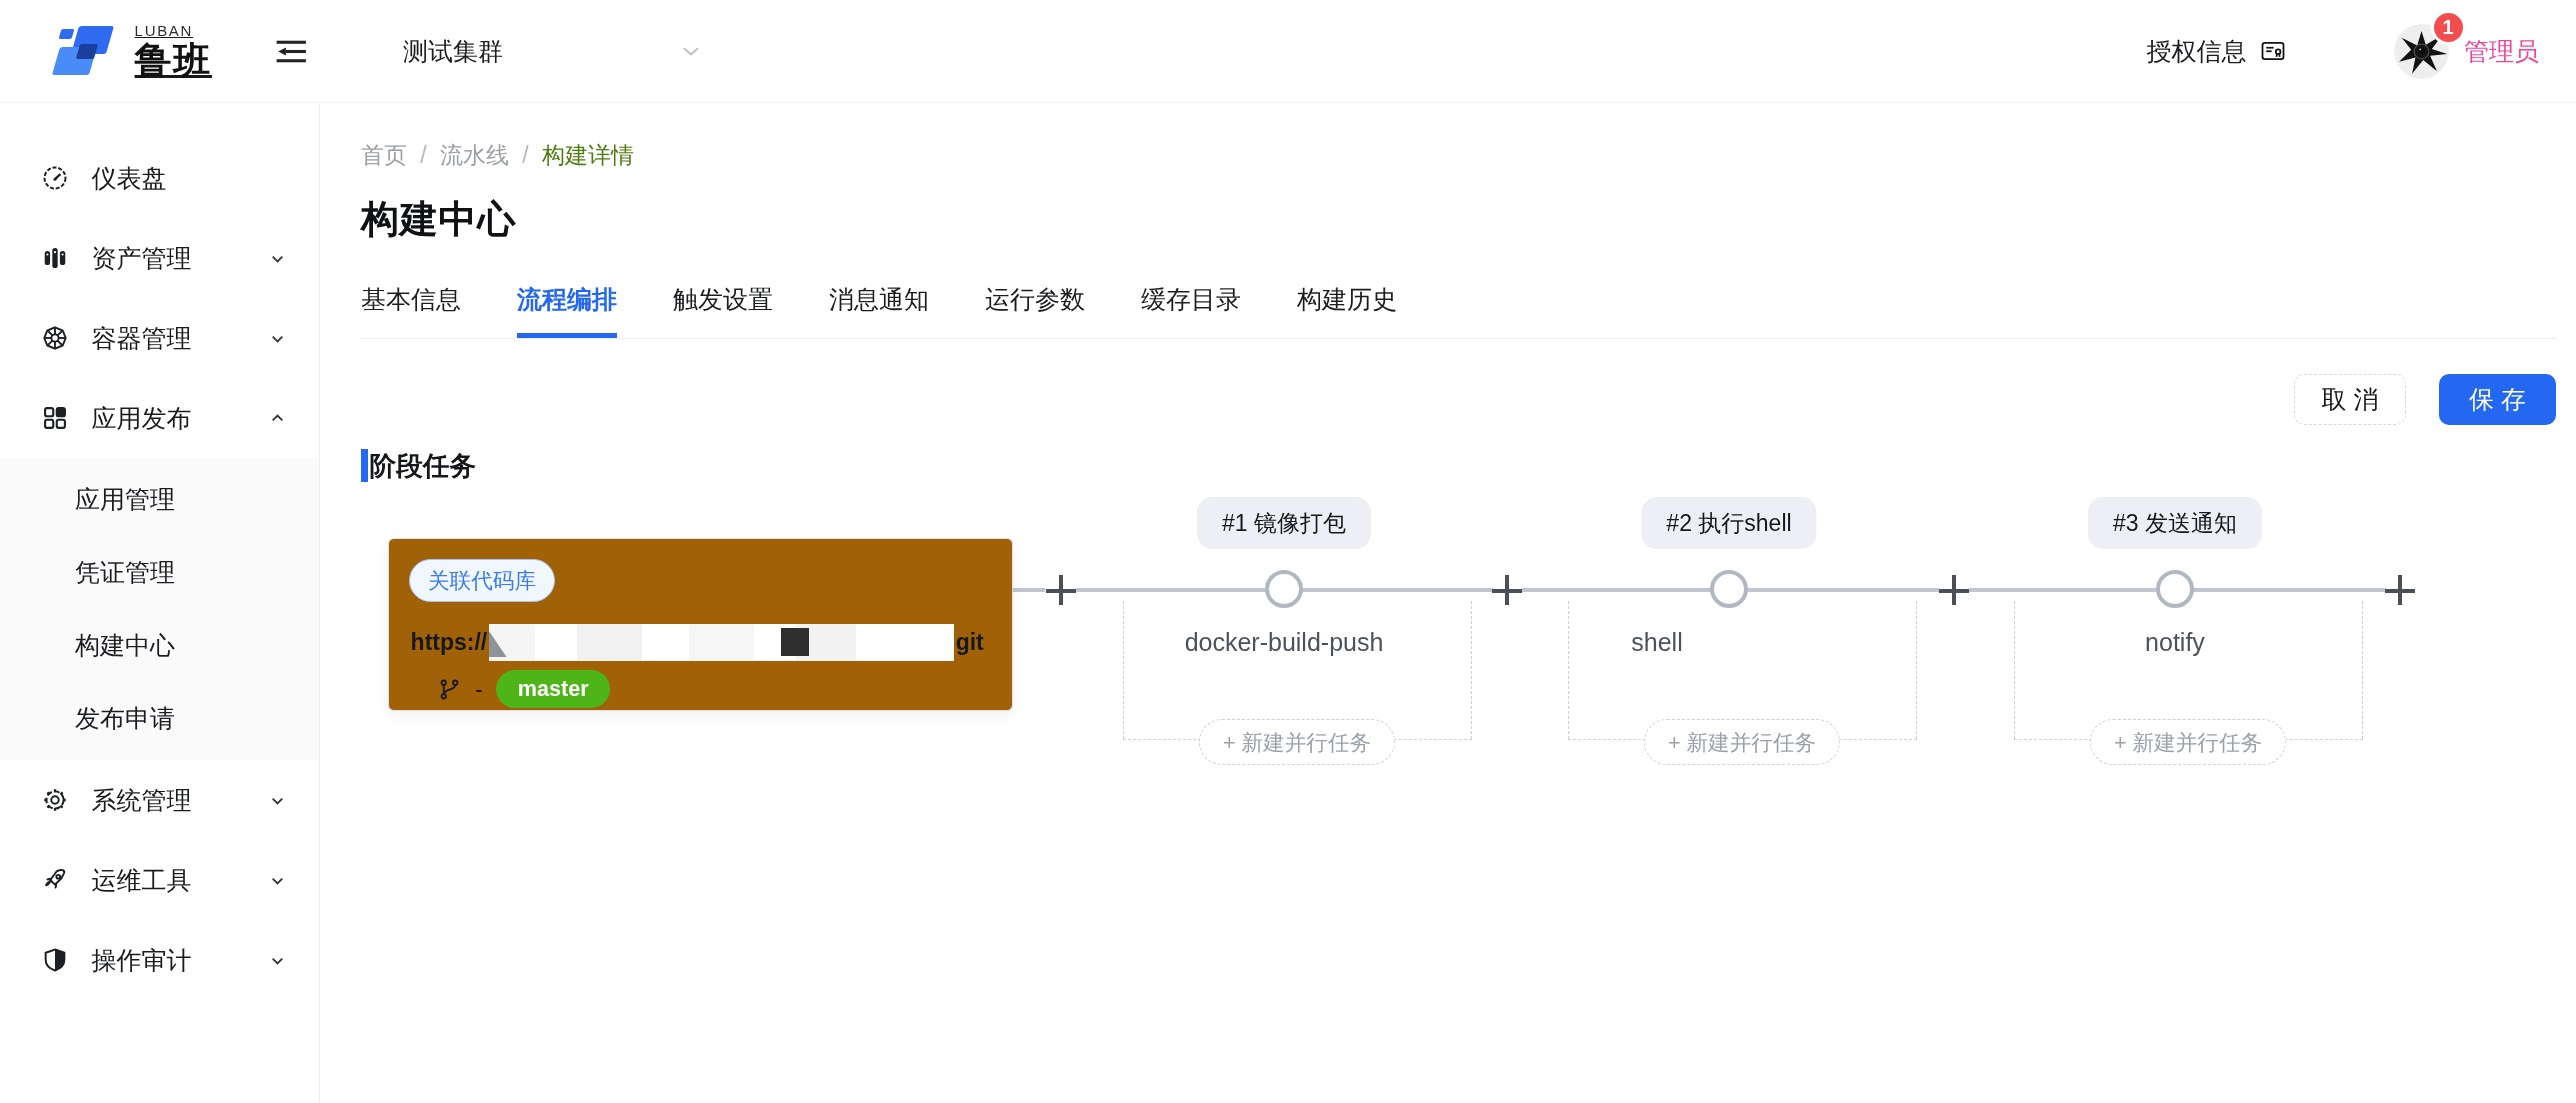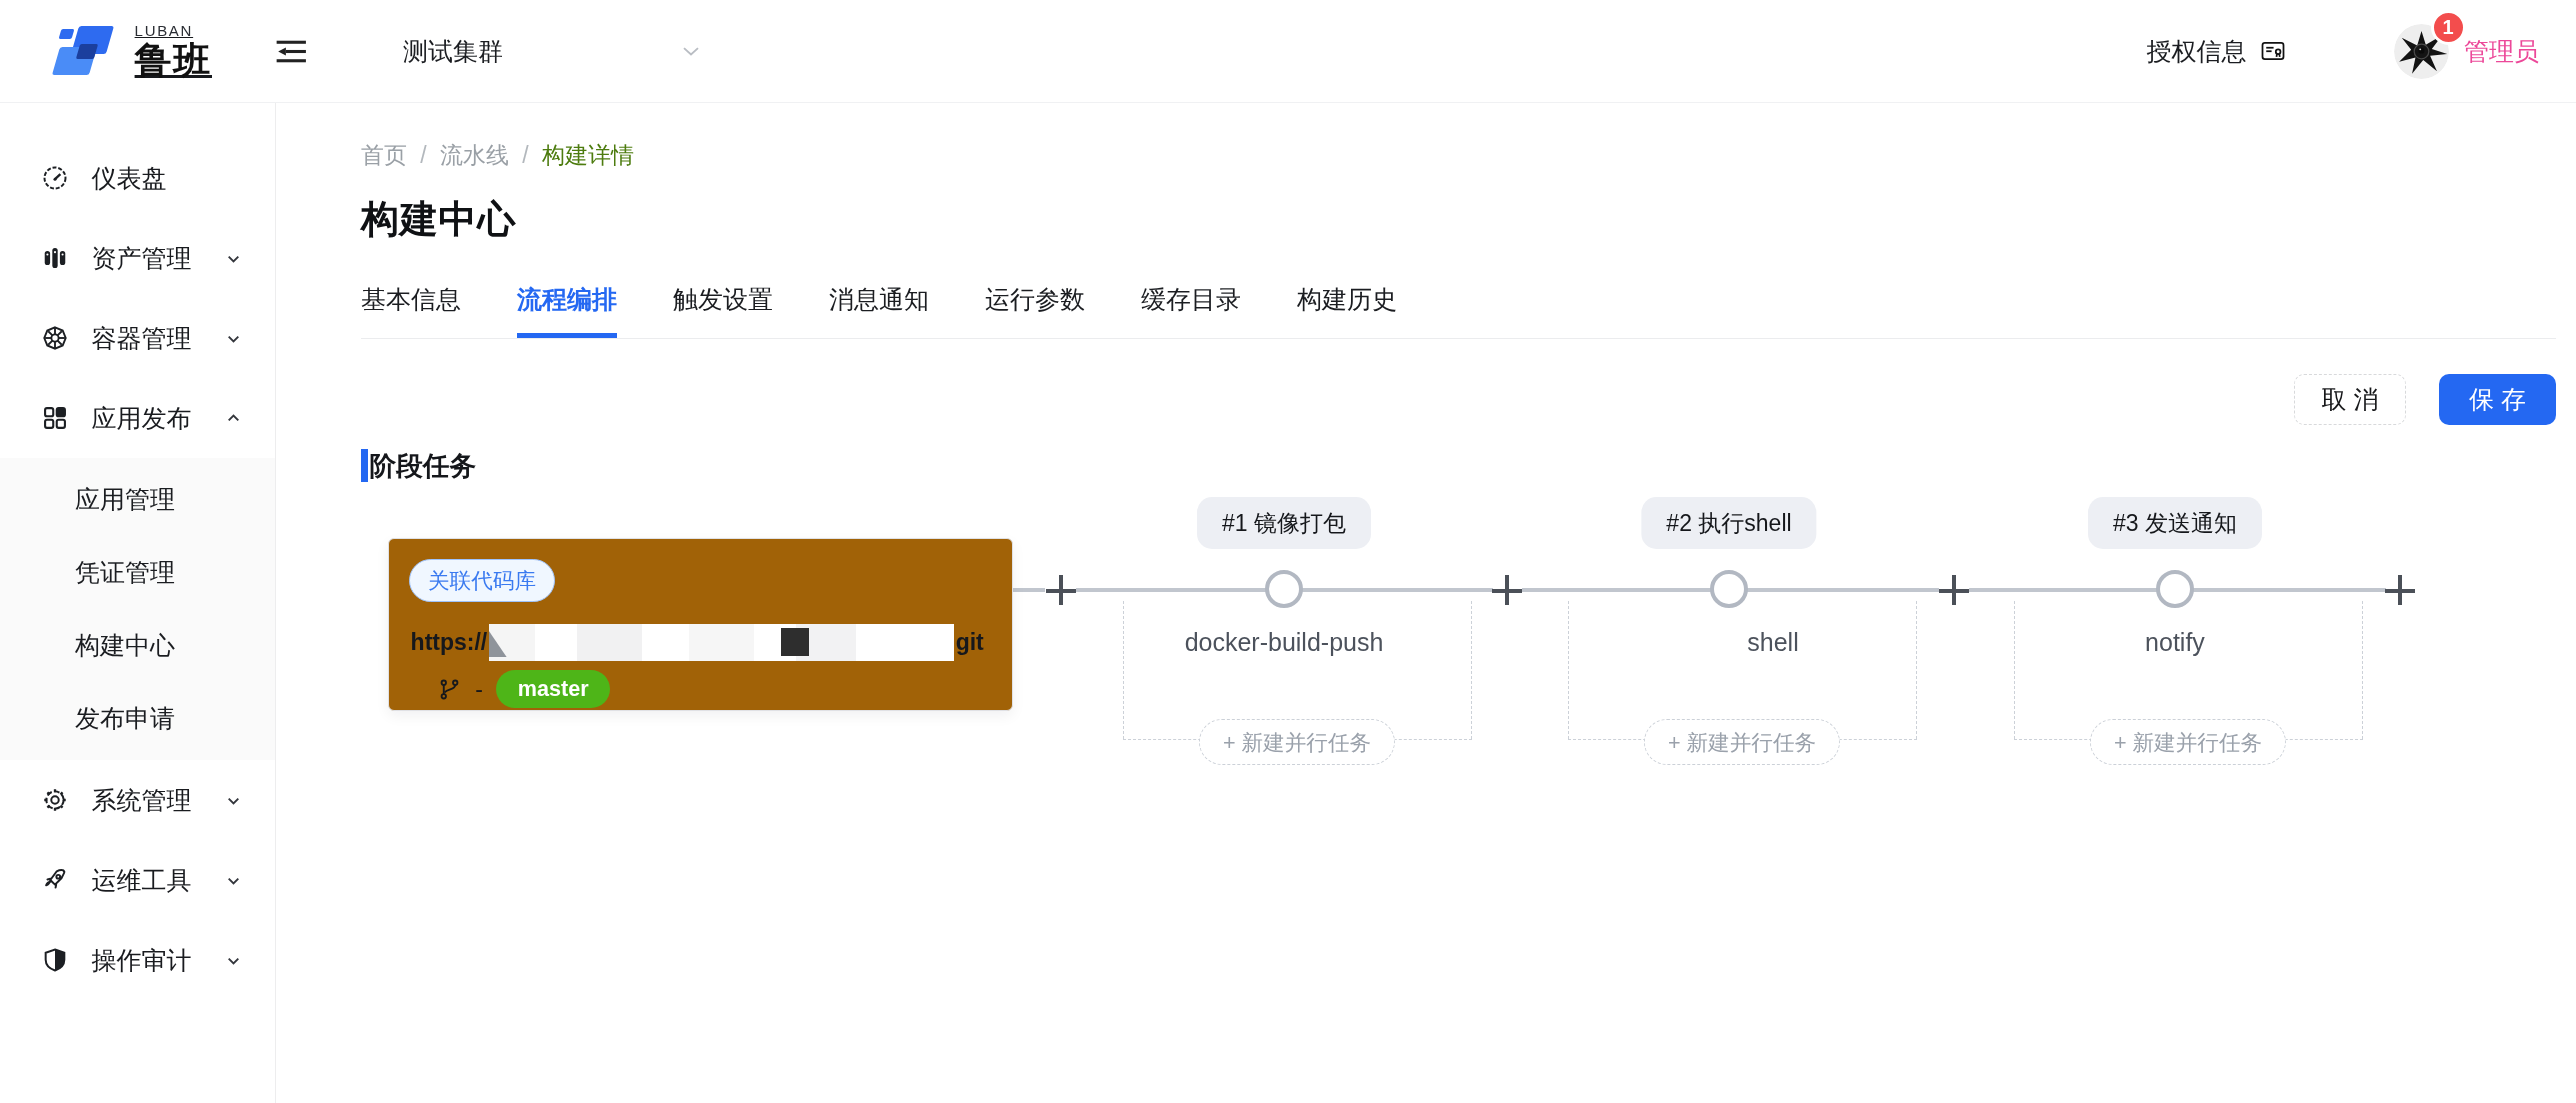--- a/index.html
+++ b/index.html
@@ -24,21 +24,21 @@
   .hdr-right { margin-left:auto; display:flex; align-items:center; }
   .license-link { display:flex; align-items:center; gap:11.6px; font-size:25px; color:#1b1d21; cursor:pointer; }
   .avatar-wrap { position:relative; margin-left:106px; cursor:pointer; }
   .avatar { width:55px; height:55px; border-radius:50%; display:block; }
   .notif-badge { position:absolute; top:-13.3px; right:-16.6px; min-width:35px; height:35px; padding:0 5px;
     background:#f34d4d; border:3.3px solid #fff; border-radius:829px; color:#fff; font-size:20px; font-weight:700;
     display:flex; align-items:center; justify-content:center; }
   .user-name { margin-left:15px; font-size:25px; color:#ec4899; cursor:pointer; }
 
   
-  .sidebar { position:absolute; top:103px; left:0; bottom:0; width:276px; background:#fff;
+  .sidebar { position:absolute; top:103px; left:0; bottom:0; width:320px; background:#fff;
     border-right:1.7px solid #ededee; padding-top:35px; }
   .side-item { height:80px; display:flex; align-items:center; padding:0 30px 0 40px;
     font-size:25px; color:#191b1f; cursor:pointer; }
   .side-item .s-icon { width:30px; display:flex; justify-content:center; color:#1c1f23; }
   .side-item .s-label { margin-left:21.6px; }
   .side-item .s-chev { margin-left:auto; color:#33363c; display:flex; }
   .submenu { background:#fafafa; padding:5px 0; }
   .sub-item { height:73px; display:flex; align-items:center; padding-left:75px; font-size:25px; color:#1b1d21; cursor:pointer; }
 
   
@@ -361,21 +361,21 @@
 
     <div class="stage-badge" style="left:923px">#1 镜像打包</div>
     <div class="node" style="left:904px"></div>
     <div class="task-label" style="left:923px">docker-build-push</div>
     <div class="bracket" style="left:762px;width:349px"></div>
     <div class="bracket-bottom" style="left:762px;width:349px"></div>
     <div class="parallel-pill" style="left:936px">+ 新建并行任务</div>
 
     <div class="stage-badge" style="left:1368px">#2 执行shell</div>
     <div class="node" style="left:1349px"></div>
-    <div class="task-label" style="left:1412px">shell</div>
+    <div class="task-label" style="left:1296px">shell</div>
     <div class="bracket" style="left:1207px;width:349px"></div>
     <div class="bracket-bottom" style="left:1207px;width:349px"></div>
     <div class="parallel-pill" style="left:1381px">+ 新建并行任务</div>
 
     <div class="stage-badge" style="left:1814px">#3 发送通知</div>
     <div class="node" style="left:1795px"></div>
     <div class="task-label" style="left:1814px">notify</div>
     <div class="bracket" style="left:1653px;width:349px"></div>
     <div class="bracket-bottom" style="left:1653px;width:349px"></div>
     <div class="parallel-pill" style="left:1827px">+ 新建并行任务</div>

